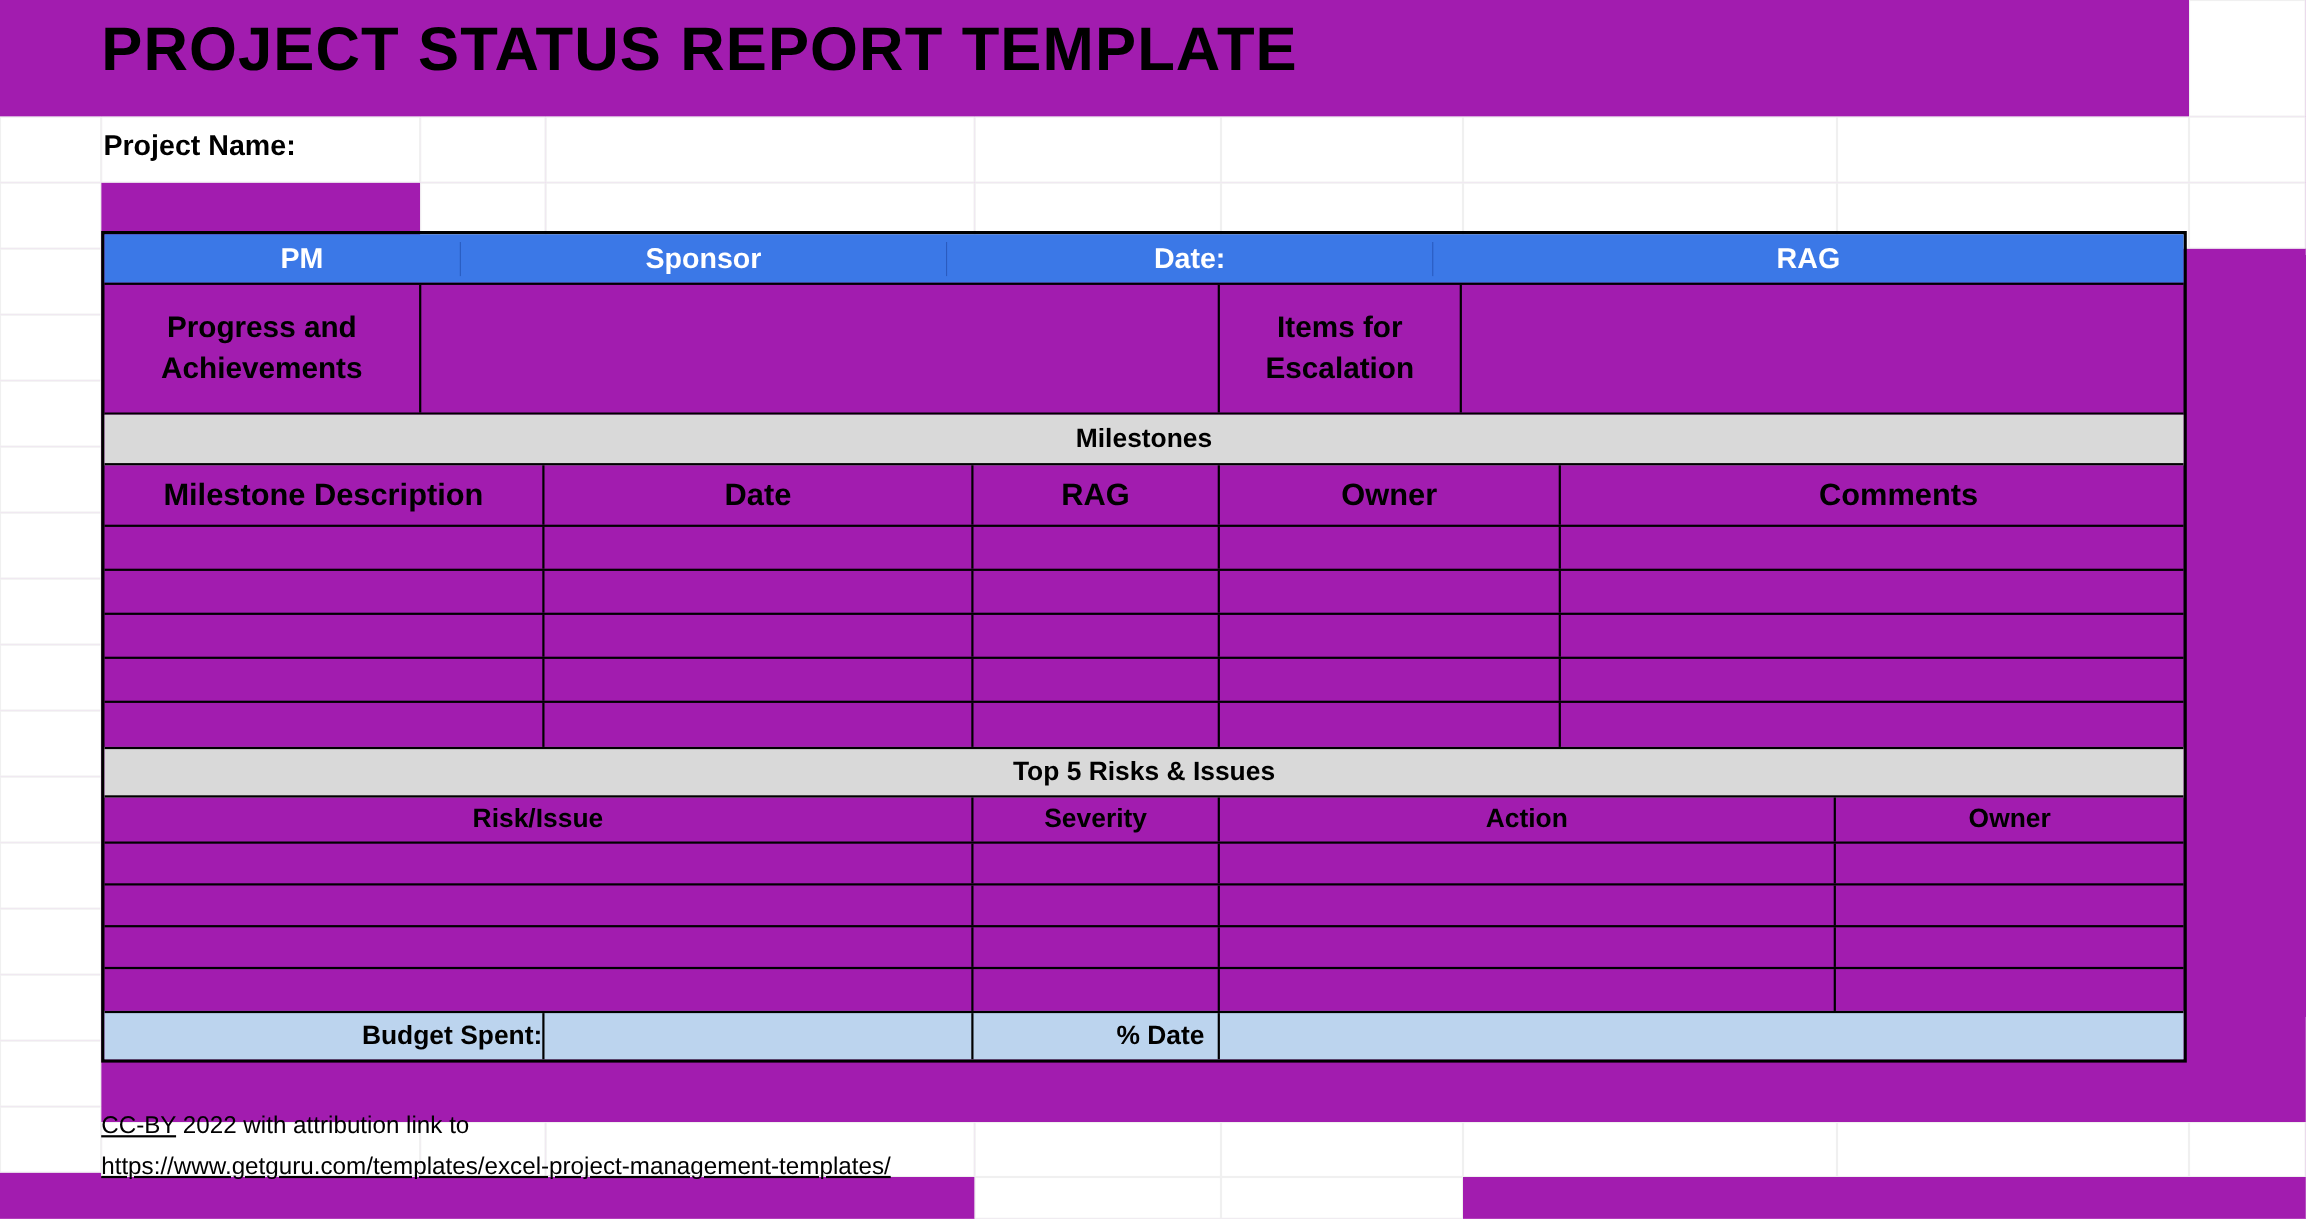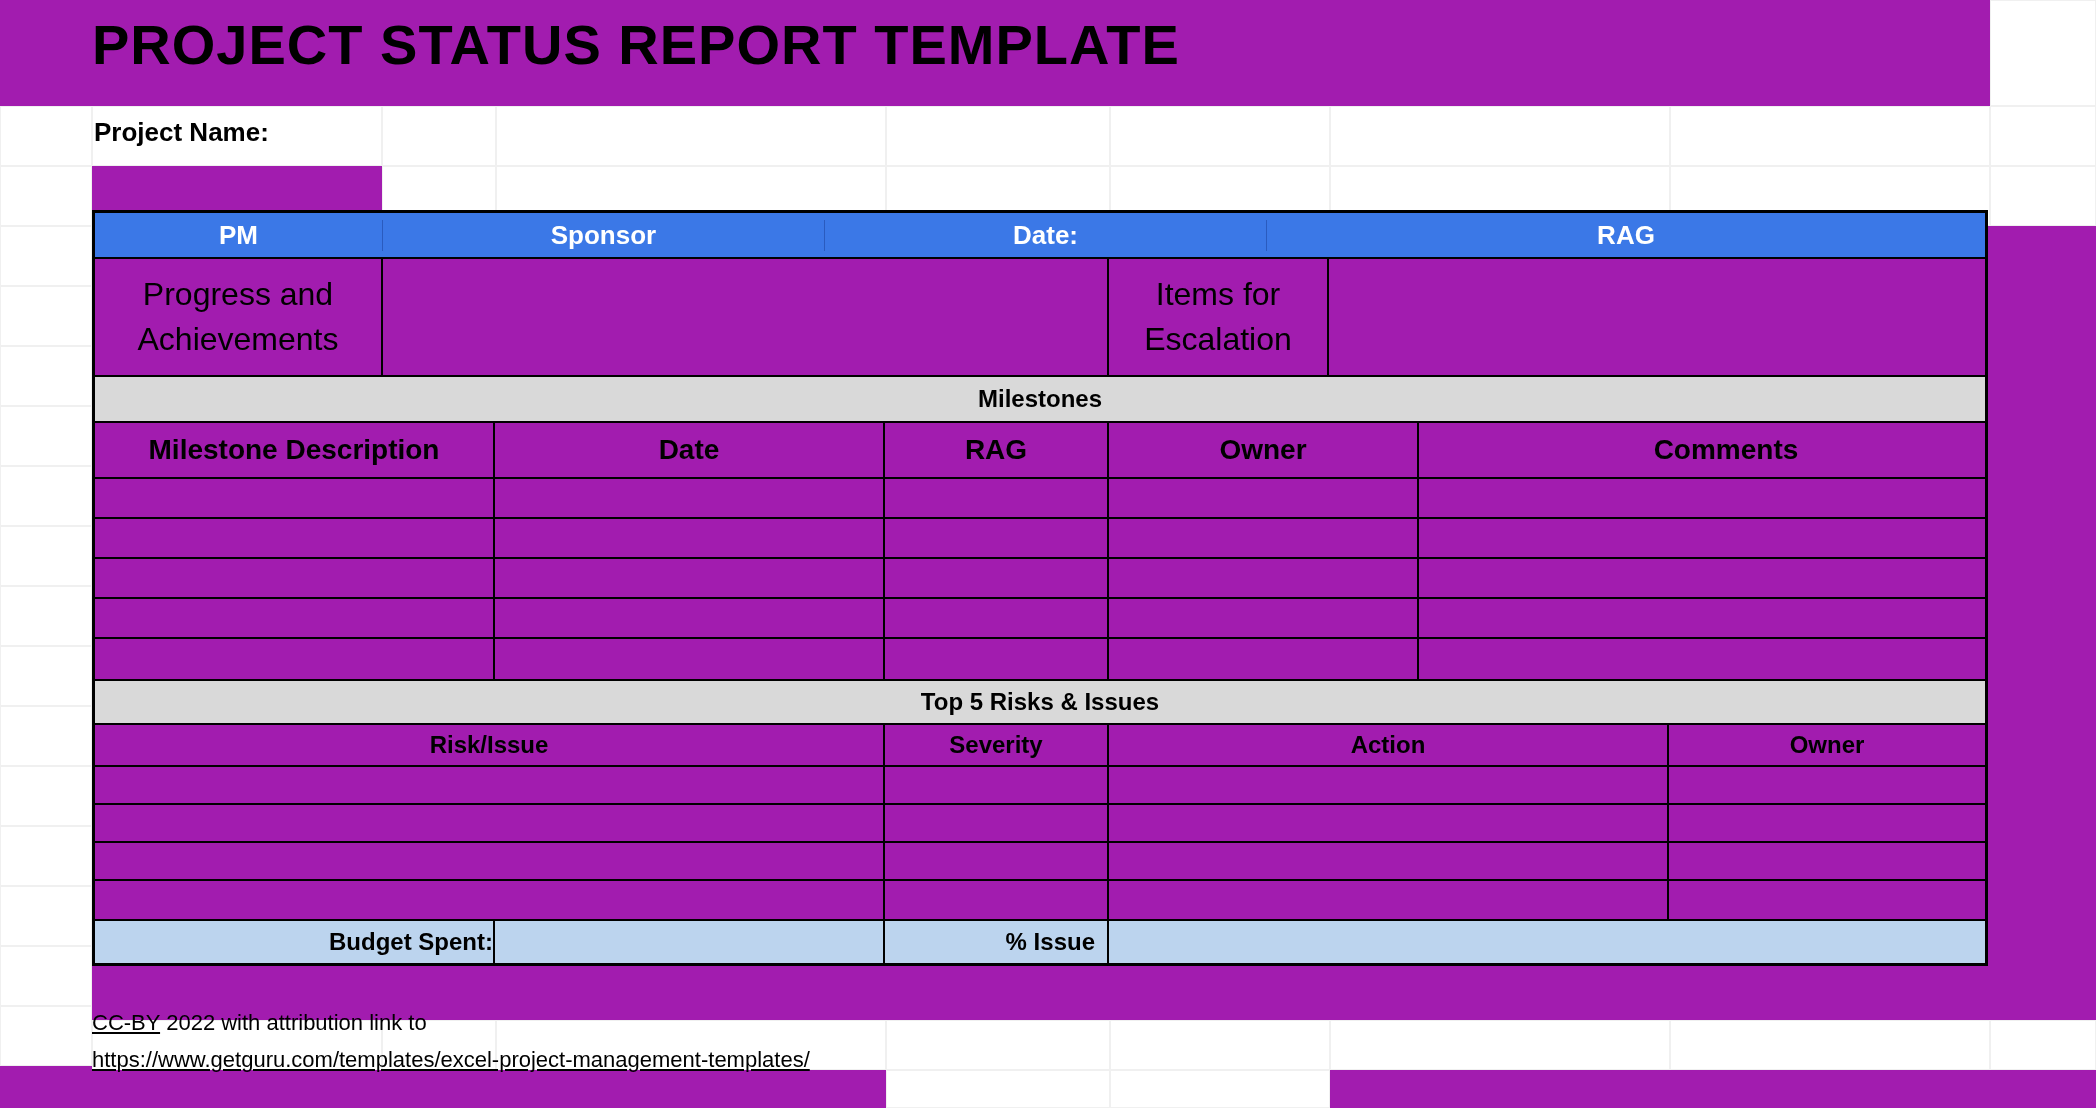--- a/index.html
+++ b/index.html
@@ -50,31 +50,31 @@
     .blue-row {
       display: flex;
       background: #3b78e7;
       color: #fff;
       font-size: 26px;
       font-weight: 700;
       height: 44px;
       align-items: center;
     }
     .blue-row > div { text-align: center; }
-    .blue-pm { width: 288px; border-right: 1px solid #2a5bbf; }
+    .blue-pm { width: 288px; border-right: 1px solid #2a5bbf; margin-left: 36px; }
     .blue-sponsor { width: 442px; border-right: 1px solid #2a5bbf; }
     .blue-date { width: 442px; border-right: 1px solid #2a5bbf; }
     .blue-rag { flex: 1; }
     .progress-row {
       display: flex;
       height: 120px;
       border-top: 2px solid #000;
       border-bottom: 2px solid #000;
-      font-size: 32px;
-      font-weight: 400;
+      font-size: 27px;
+      font-weight: 700;
     }
     .progress-row > div {
       display: flex;
       align-items: center;
       justify-content: center;
       text-align: center;
       line-height: 1.4;
     }
     .pa-label { width: 288px; border-right: 2px solid #000; }
     .pa-value { width: 726px; border-right: 2px solid #000; }
@@ -316,21 +316,21 @@
       <div class="rrow" style="border-bottom:none;">
           <div class="rc1"></div>
           <div class="rc2"></div>
           <div class="rc3"></div>
           <div class="rc4"></div>
         </div>
 
       <div class="budget-row">
         <div class="bspent-label">Budget Spent:</div>
         <div class="bspent-value"></div>
-        <div class="bpct-label">% Issue</div>
+        <div class="bpct-label">% Date</div>
         <div class="bpct-value"></div>
       </div>
 
     </div>
 
     <div class="attribution">
       <div>
         <span class="license">CC-BY</span><span> 2022 with attribution link to</span>
       </div>
       <div>

